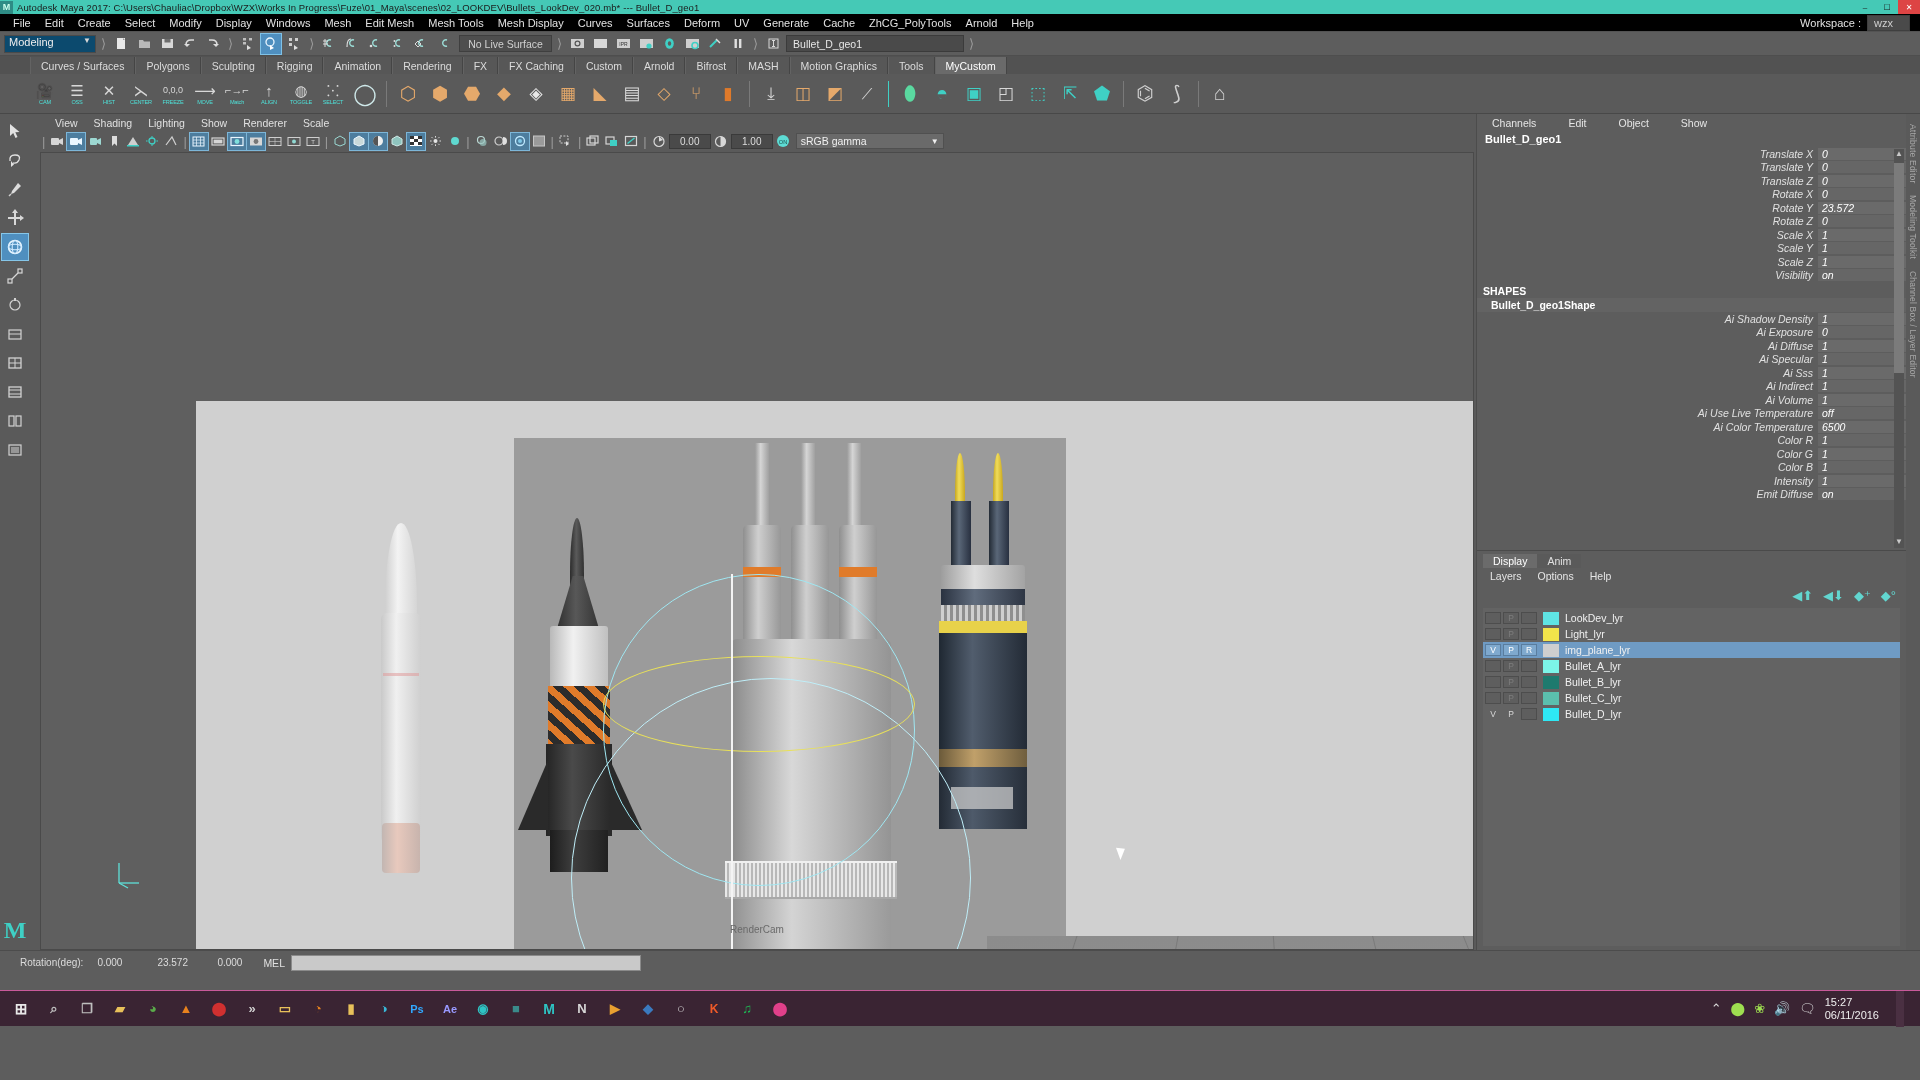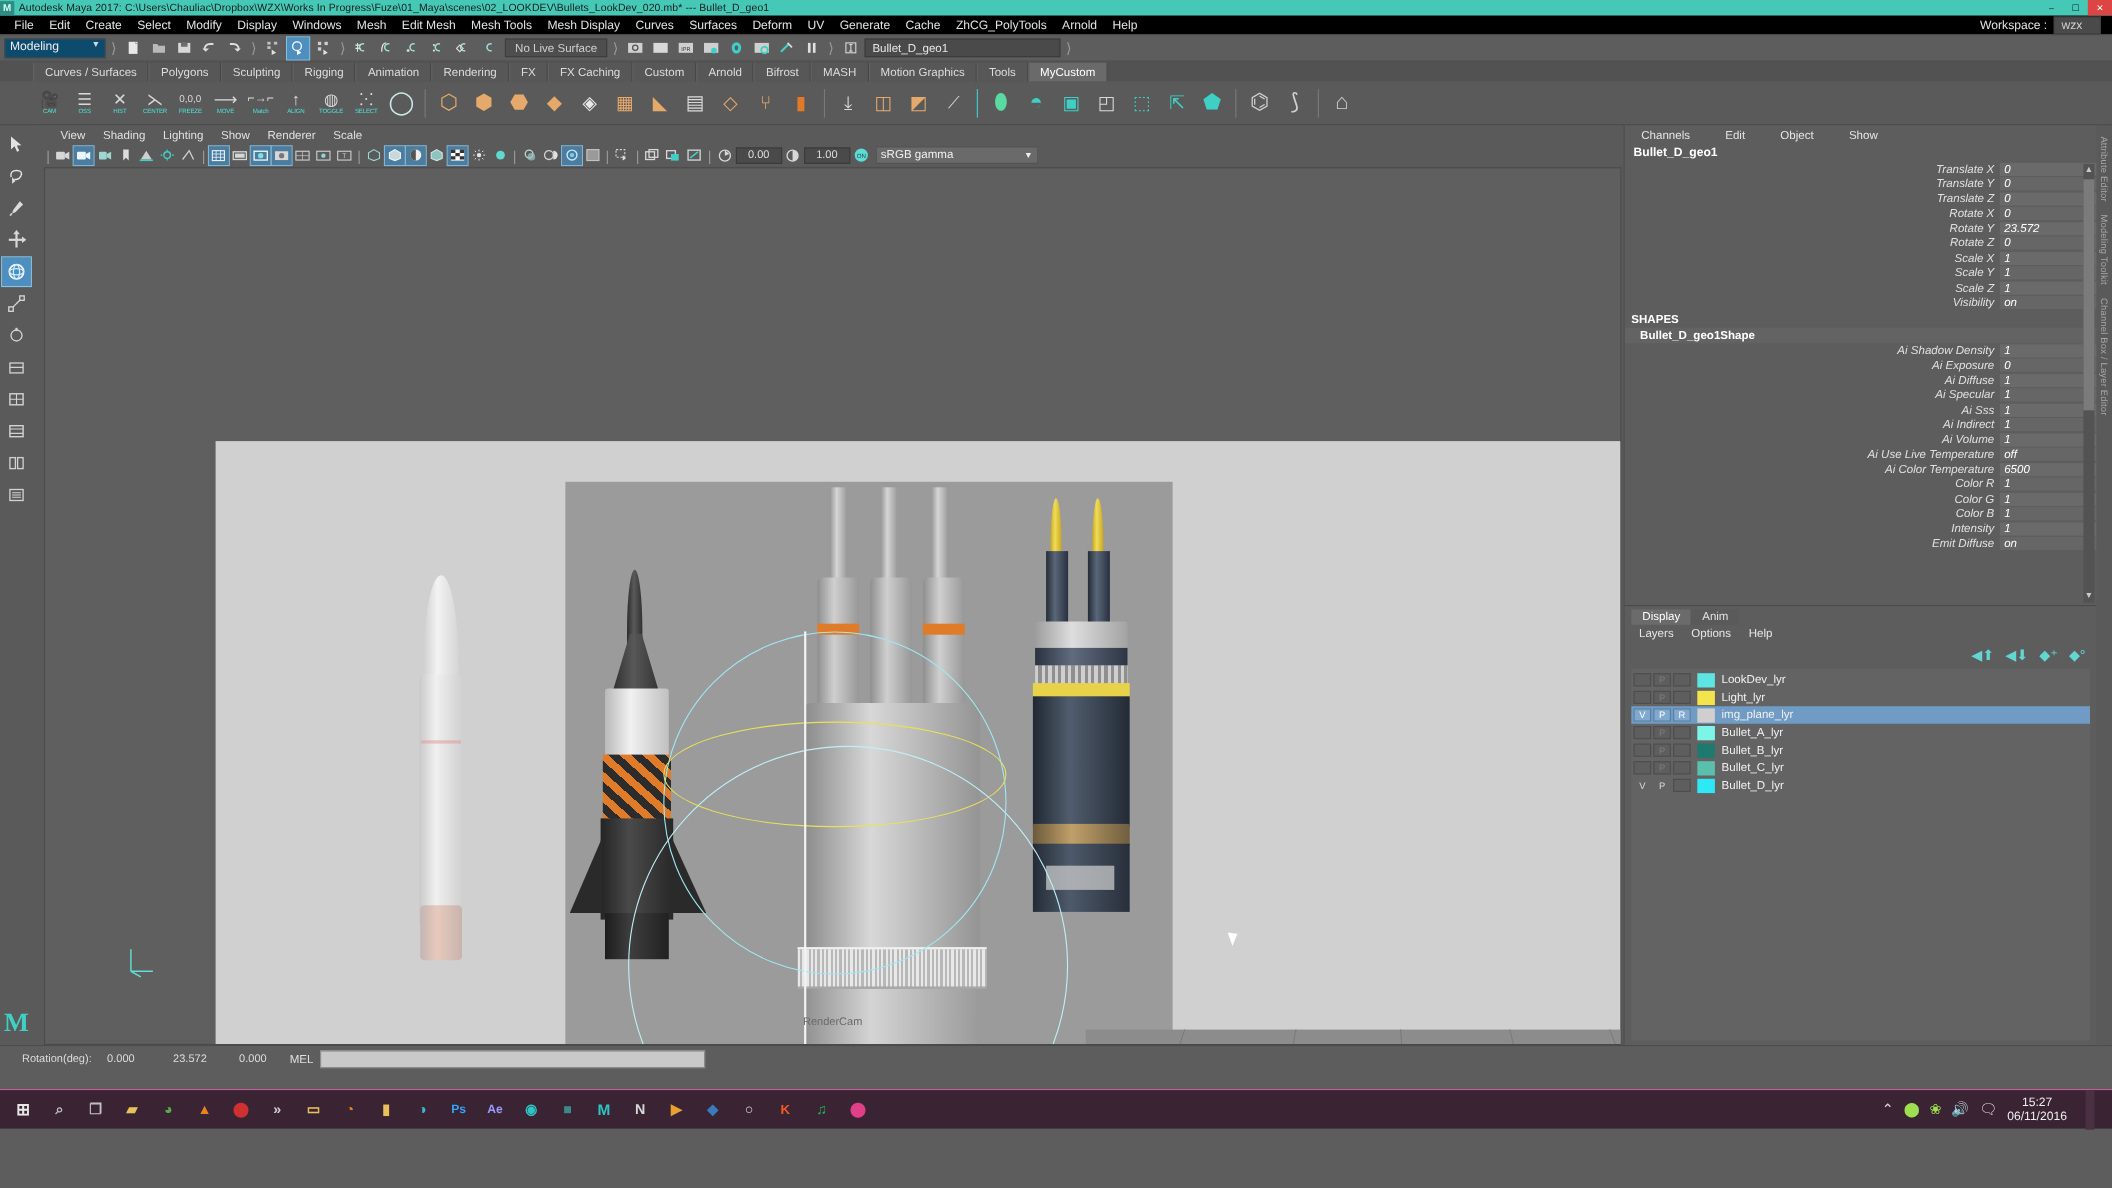--- a/index.html
+++ b/index.html
@@ -179,21 +179,21 @@
   #mel-input { width:350px; height:16px; background:#c9c9c9; border:1px solid #8a8a8a; }
   #cmdline-fill { flex:1; }
   #helpline { height:16px; background:#5d5d5d; }
 
   
   #taskbar { height:36px; background:#3a2433; display:flex; align-items:center;
     border-top:1px solid #c85a9a; padding:0 6px; }
   .tk { width:30px; height:30px; display:flex; align-items:center; justify-content:center;
     border-radius:3px; font-size:13px; font-weight:bold; color:#fff; margin-right:3px; }
   #tk-right { margin-left:auto; display:flex; align-items:center; gap:9px; padding-right:10px; }
-  #tk-clock { font-size:11px; color:#efefef; text-align:center; line-height:13px; }
+  #tk-clock { font-size:11px; color:#efefef; line-height:13px; }
   .tk-sys { color:#d9d9d9; font-size:13px; }
   #showdesk { width:8px; height:36px; background:#4a3042; margin-left:8px; }
 </style>
 </head>
 <body>
 
 <div id="titlebar">
   <div id="titlebar-row">
     <div class="tb-icon">M</div>
     <div id="tb-text">Autodesk Maya 2017: C:\Users\Chauliac\Dropbox\WZX\Works In Progress\Fuze\01_Maya\scenes\02_LOOKDEV\Bullets_LookDev_020.mb*  ---  Bullet_D_geo1</div>

